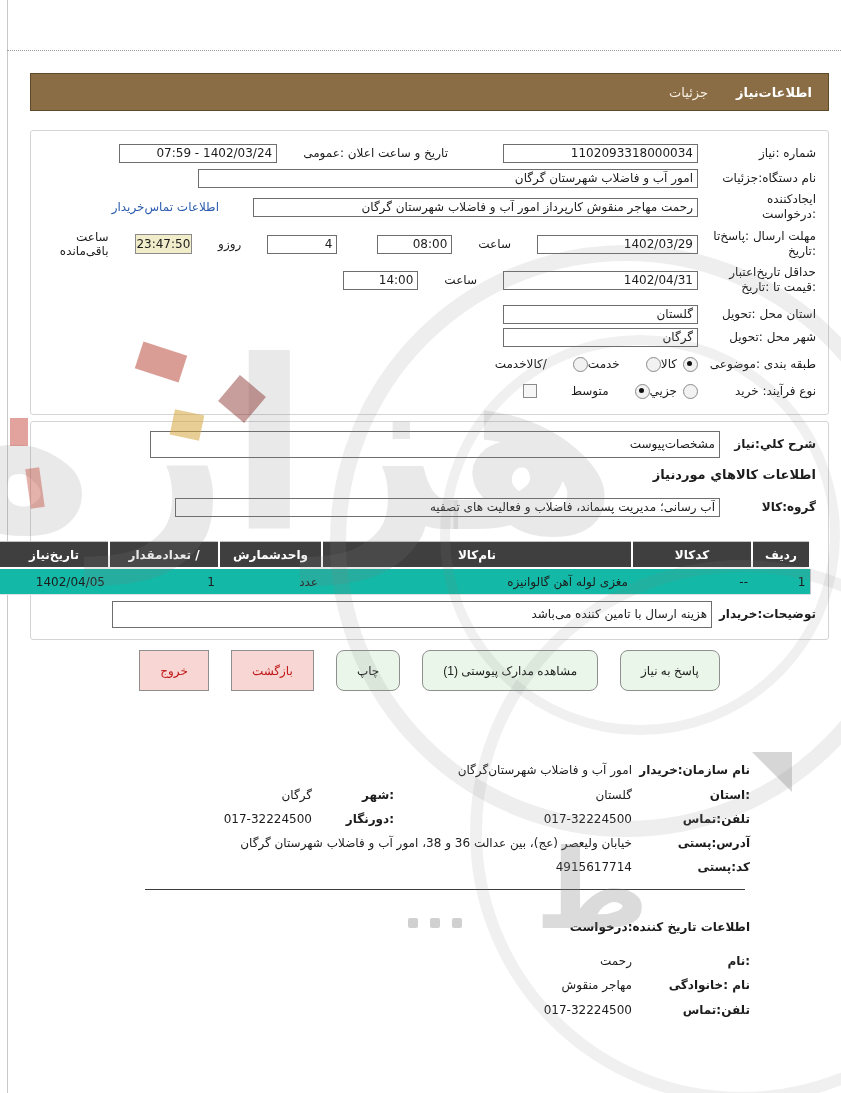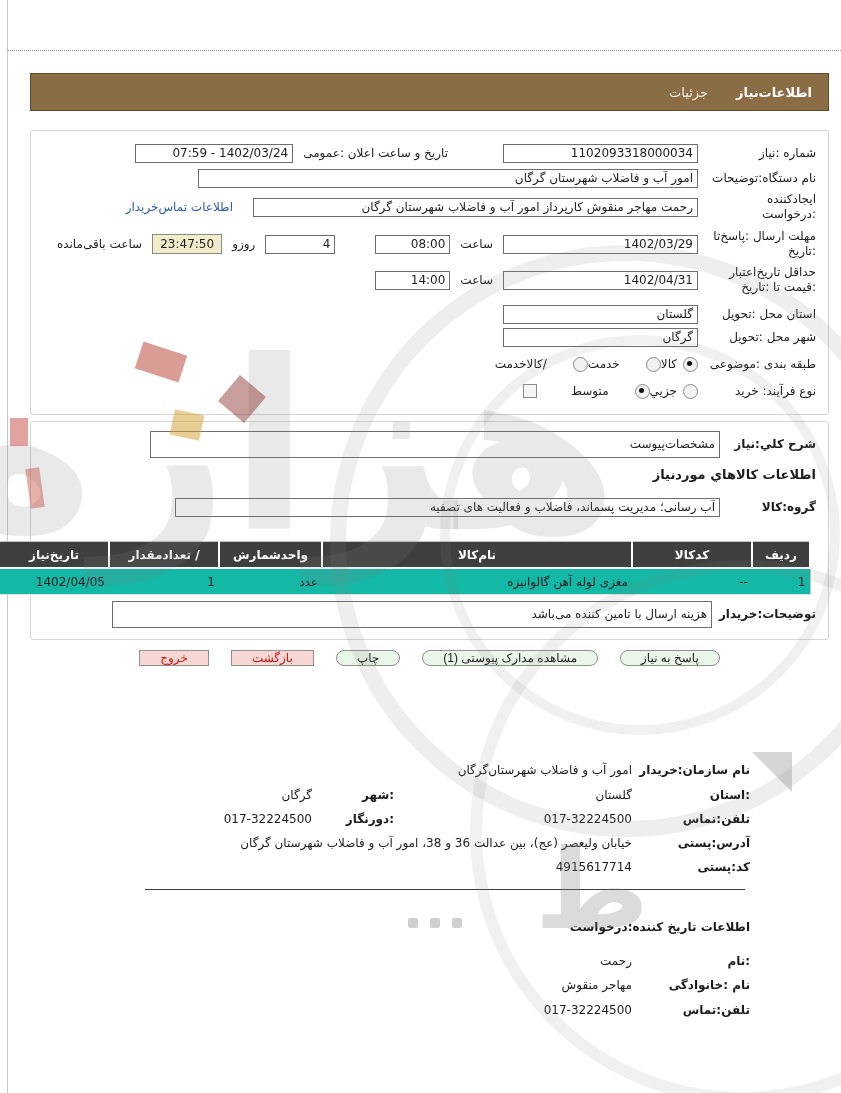--- a/index.html
+++ b/index.html
@@ -24,22 +24,22 @@
   .lbl{flex:0 0 118px;line-height:1.25;}
   .lbl2{line-height:1.25;}
   .blbl{font-weight:bold;}
   .inp{box-sizing:border-box;border:1px solid #6e6e6e;background:#fff;height:19px;
        font-family:"DejaVu Sans",sans-serif;font-size:12px;padding:0 4px;color:#1c1c1c;}
   .big{height:27px;}
   .num{direction:ltr;text-align:right;}
   .fa{direction:rtl;text-align:right;}
   .w158{width:158px}.w195{width:195px}.w500{width:500px}.w445{width:445px}
   .w75{width:75px}.w70{width:70px}.w604{width:570px}.w570{width:545px}.w637{width:600px}
-  .gap10{margin-right:10px}.gap40{margin-right:40px}.gap55{margin-right:55px}
-  .link{color:#2b5cad;cursor:pointer;margin-right:20px;}
+  .gap10{margin-right:26px}.gap40{margin-right:40px}.gap55{margin-right:55px}
+  .link{color:#2b5cad;cursor:pointer;margin-right:34px;}
   .count{box-sizing:border-box;width:70px;height:20px;background:#f1ecca;border:1px solid #8a8a8a;
          display:flex;align-items:center;justify-content:center;direction:ltr;font-size:12px;}
 
   
   .radio{flex:0 0 13px;width:13px;height:13px;border:1px solid #8a8a8a;border-radius:50%;
          background:#f2f2f2;position:relative;margin-left:6px;}
   .radio.sel::after{content:"";position:absolute;left:3px;top:3px;width:5px;height:5px;
          border-radius:50%;background:#111;}
   .cbx{flex:0 0 12px;width:12px;height:12px;border:1px solid #8a8a8a;background:#f6f6f6;margin-left:8px;}
   .optlbl{margin-left:26px;}
@@ -48,21 +48,21 @@
   .gtable{position:absolute;right:17px;left:29px;top:119px;border:1px solid #c4c4c4;
           border-collapse:collapse;table-layout:fixed;width:751px;font-size:12px;}
   .gtable th{background:#3f3f3f;color:#fff;font-weight:bold;height:25px;border:2px solid #fff;
              border-top:none;padding:0 4px;}
   .gtable td{background:#14b8a6;height:25px;text-align:right;border-bottom:1px solid #e2e2e2;padding:0 4px;}
   .c0{width:48px}.c1{width:110px}.c2{width:300px}.c3{width:93px}.c4{width:100px}.c5{width:100px}
 
   
   .btnrow{position:absolute;top:650px;left:30px;width:799px;display:flex;justify-content:center;
           gap:22px;z-index:2;}
-  .btn{height:16px;padding:0 20px;display:flex;align-items:center;border:1px solid #8f8f8f;
+  .btn{height:41px;padding:0 20px;display:flex;align-items:center;border:1px solid #8f8f8f;
        font-size:12px;box-sizing:border-box;cursor:pointer;}
   .btn-green{background:#e9f6e9;color:#222;border-radius:8px;}
   .btn-pink{background:#f8d6d3;color:#c01818;}
 
   
   .cheader{position:absolute;top:708px;left:110px;width:640px;height:31px;background:#8a6d45;
            border:1px solid #5d4a28;box-sizing:border-box;color:#fff;font-weight:bold;
            display:flex;align-items:center;padding:0 14px;font-size:13px;z-index:2;}
   .crow{position:absolute;right:91px;left:60px;display:flex;align-items:center;height:20px;z-index:2;}
   .clbl{font-weight:bold;flex:0 0 118px;}
@@ -102,21 +102,21 @@
 
   <div class="panel p1">
     <div class="frow" style="top:11px;height:22px;">
       <span class="lbl">شماره :نیاز</span>
       <input class="inp num w195" value="1102093318000034" style="">
       <span class="lbl2 gap55">تاریخ و ساعت اعلان :عمومی</span>
       <input class="inp num w158 gap10" value="07:59 - 1402/03/24" style="">
     </div>
 
     <div class="frow" style="top:36px;height:22px;">
-      <span class="lbl">نام دستگاه:توضیحات</span>
+      <span class="lbl">نام دستگاه:جزئیات</span>
       <input class="inp fa w500" value="امور آب و فاضلاب شهرستان گرگان" style="">
     </div>
 
     <div class="frow" style="top:60px;height:32px;">
       <span class="lbl">
         <span style="display:block">ایجادکننده</span>
         <span style="display:block">:درخواست</span>
       </span>
       <input class="inp fa w445" value="رحمت مهاجر منقوش کارپرداز امور آب و فاضلاب شهرستان گرگان" style="">
       <span class="link">اطلاعات تماس‌خریدار</span>

